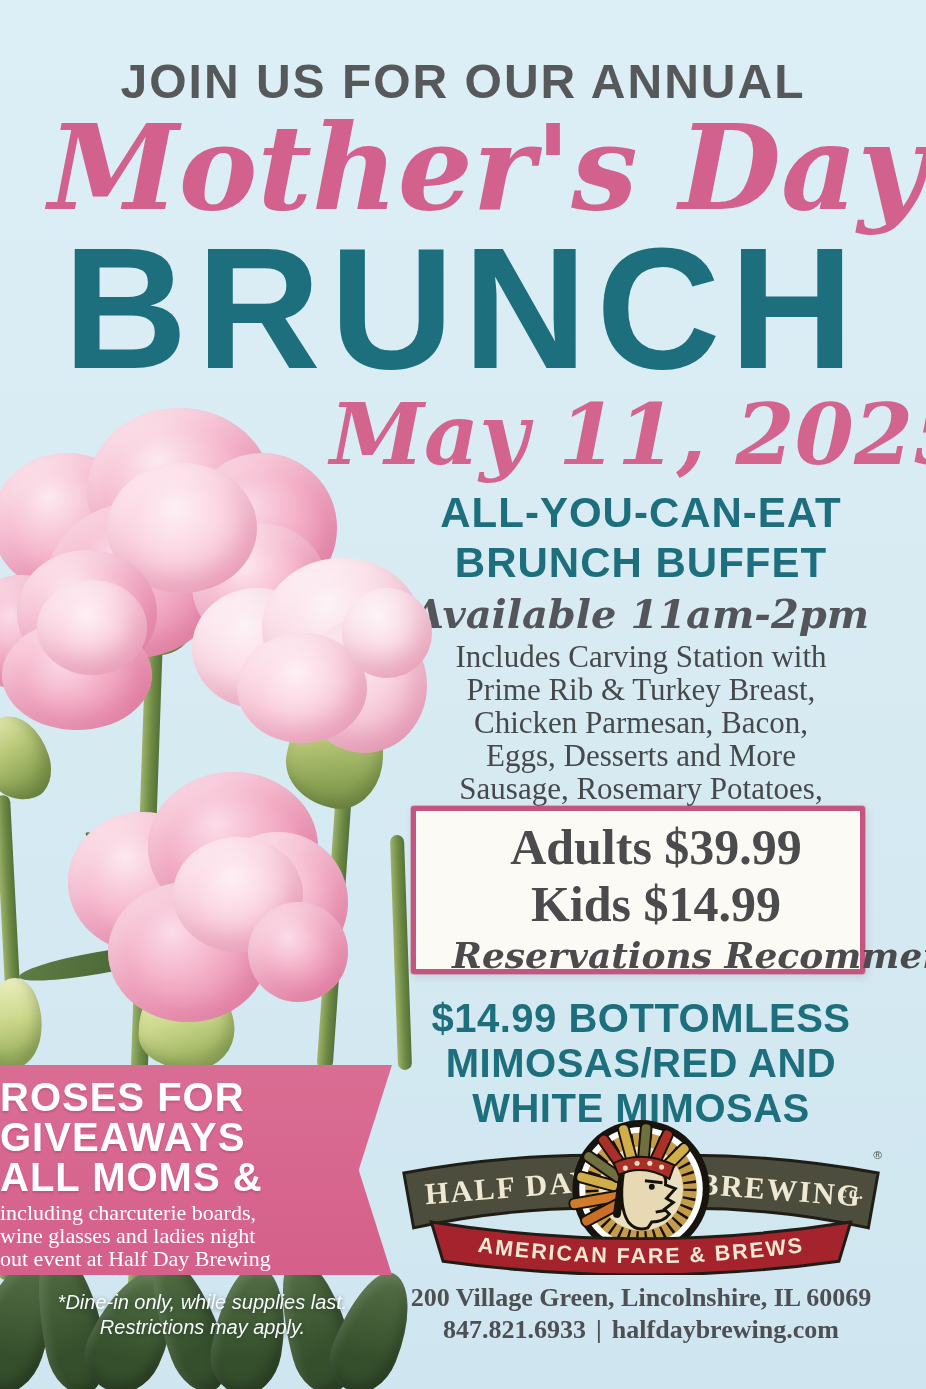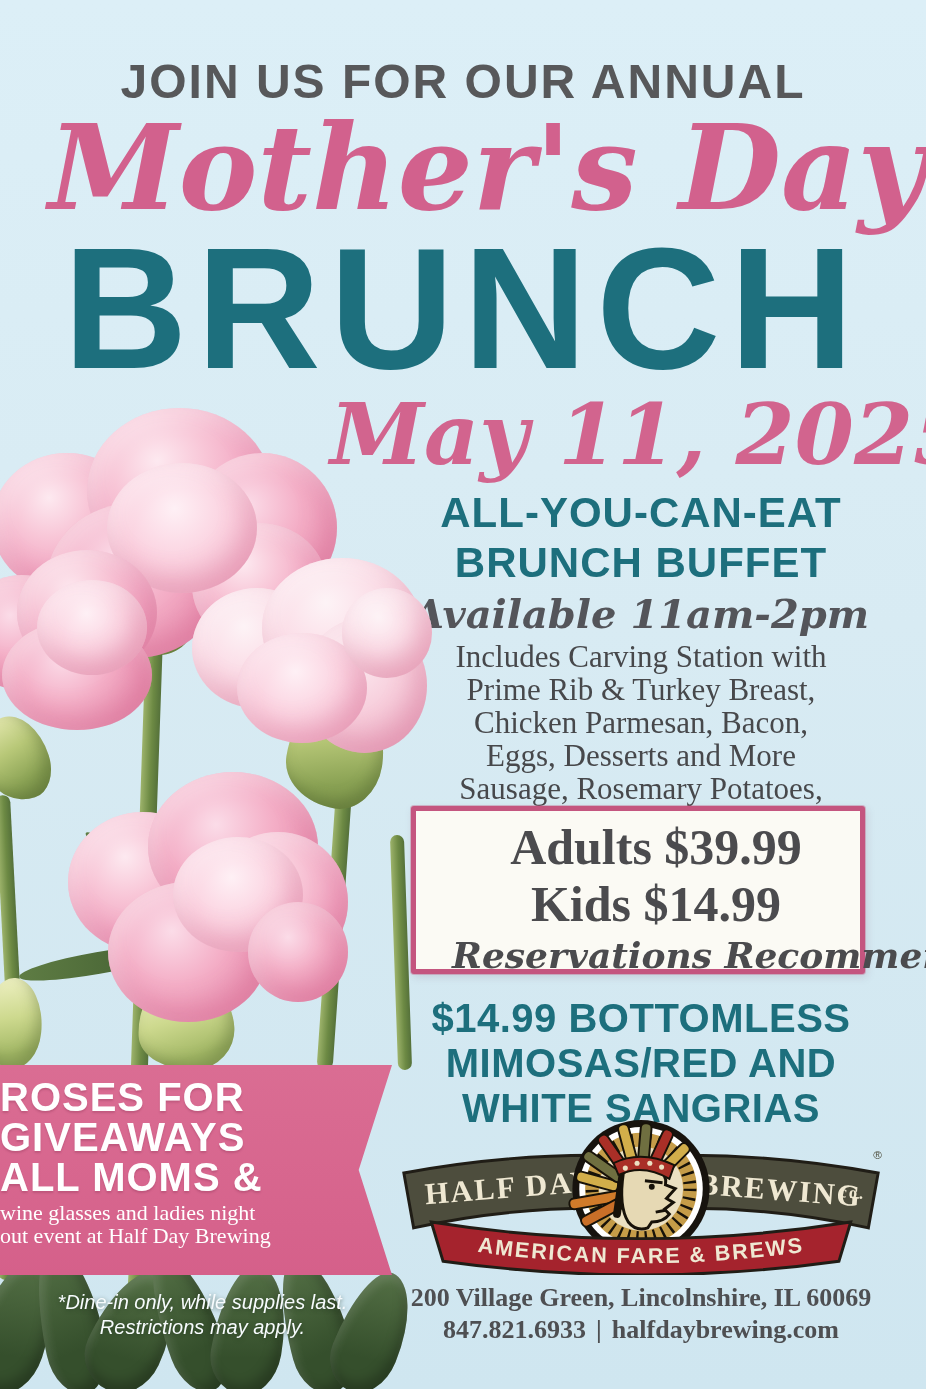--- a/index.html
+++ b/index.html
@@ -185,21 +185,21 @@
 
   <div class="price-box">
     <div class="price-line">Adults $39.99</div>
     <div class="price-line">Kids $14.99</div>
     <div class="price-note script">Reservations Recommended</div>
   </div>
 
   <div class="col drinks">
     <div>$14.99 BOTTOMLESS</div>
     <div>MIMOSAS/RED AND</div>
-    <div>WHITE SANGRIAS</div>
+    <div>WHITE MIMOSAS</div>
   </div>
 
   <div class="logo-wrap">
     <svg viewBox="0 0 500 160" width="490" height="157">
 
       <path d="M8,56 Q105,38 200,38 L202,92 Q108,92 18,112 Z" fill="#4d4d3d" stroke="#201d16" stroke-width="3"></path>
       <path d="M300,38 Q395,38 492,56 L482,112 Q392,92 298,92 Z" fill="#4d4d3d" stroke="#201d16" stroke-width="3"></path>
       <text class="ribbon-text" transform="rotate(-4.5 105 80)" x="30" y="82" font-size="31">HALF DAY</text>
       <text class="ribbon-text" transform="rotate(4.5 395 80)" x="308" y="84" font-size="31">BREWING</text>
       <text class="ribbon-text" transform="rotate(4.5 395 80)" x="452" y="76" font-size="17">co.</text>
@@ -270,20 +270,21 @@
   </div>
 
   <aside class="promo-banner">
     <div class="promo-inner">
       <div class="promo-headline">
         <div>ROSES FOR</div>
         <div>GIVEAWAYS</div>
         <div>ALL MOMS &amp;</div>
       </div>
       <div class="promo-details">
+        <div>including charcuterie boards,</div>
         <div>wine glasses and ladies night</div>
         <div>out event at Half Day Brewing</div>
       </div>
     </div>
   </aside>
 
   <div class="fine-print">
     <div>*Dine-in only, while supplies last.</div>
     <div>Restrictions may apply.</div>
   </div>

